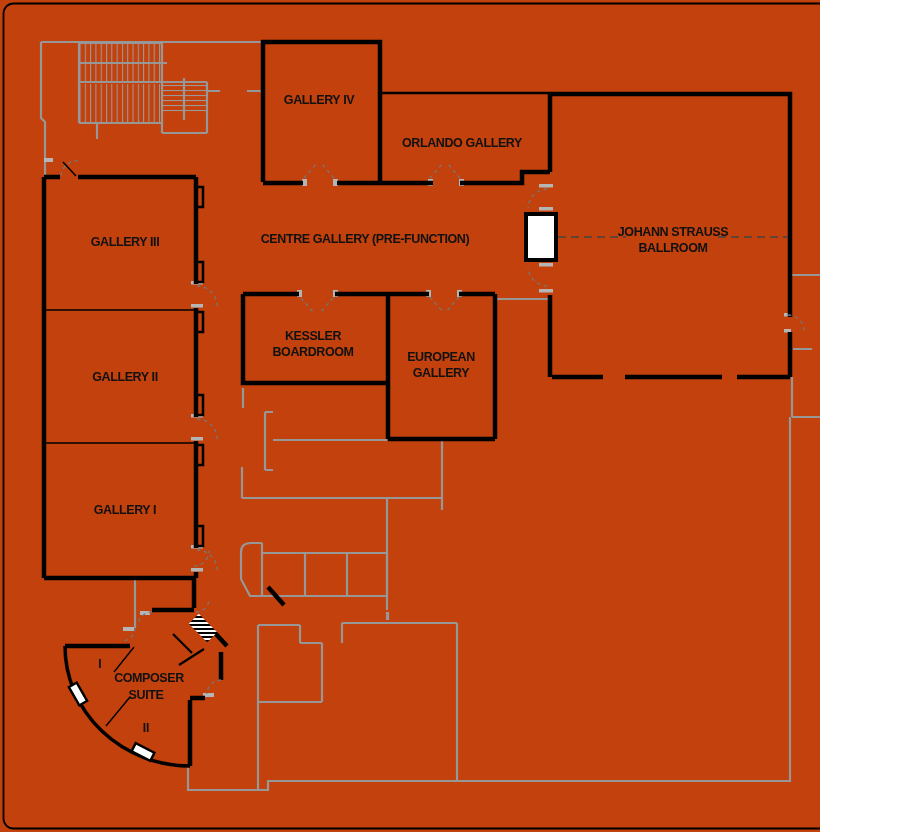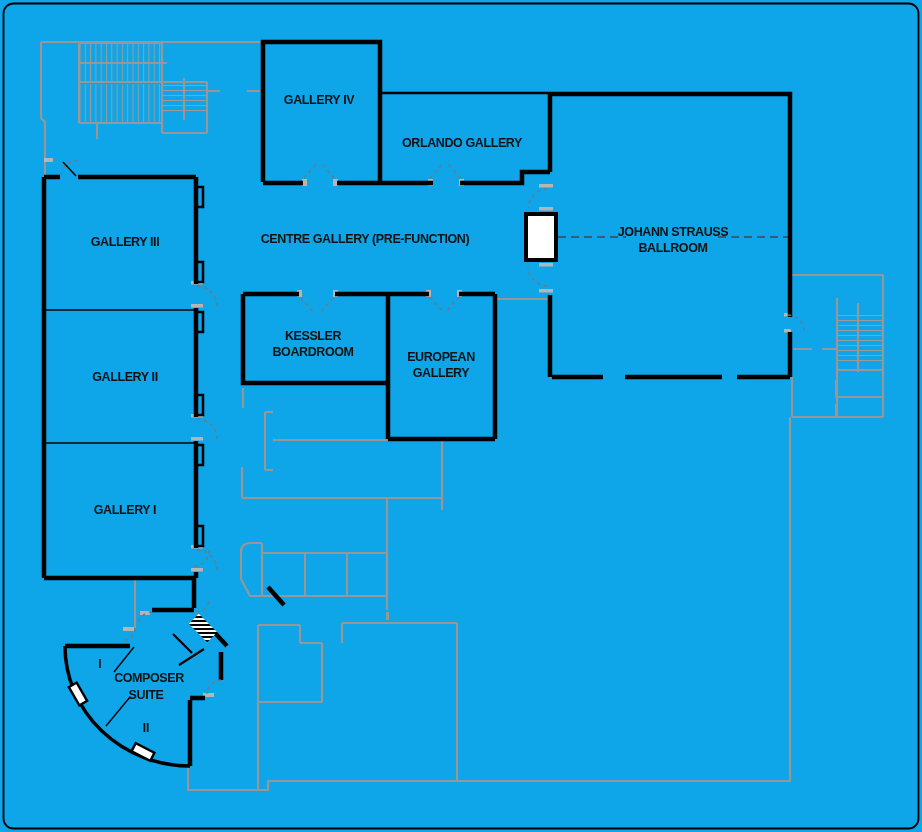--- a/index.html
+++ b/index.html
@@ -1,16 +1,16 @@
 <!DOCTYPE html>
 <html><head>
 <meta charset="utf-8">
 <style>
   html,body{margin:0;padding:0;background:#fff;}
-  .plan-wrap{width:922px;height:832px;position:relative;background:#0ea5e9;overflow:hidden;}
+  .plan-wrap{width:820px;height:832px;position:relative;background:#c2410c;overflow:hidden;}
   svg{display:block;}
   .lbl{font-family:"Liberation Sans",sans-serif;font-weight:bold;font-size:12.5px;
        fill:#111;letter-spacing:-0.4px;text-anchor:middle;}
   .lbl-sm{font-family:"Liberation Sans",sans-serif;font-weight:bold;font-size:12px;
        fill:#111;text-anchor:middle;}
 </style>
 </head>
 <body>
 
 <div class="plan-wrap">

